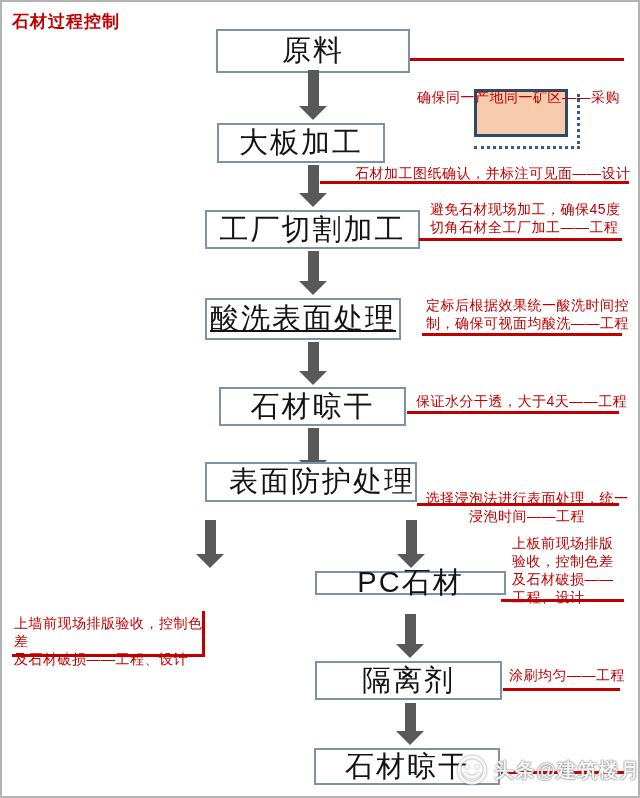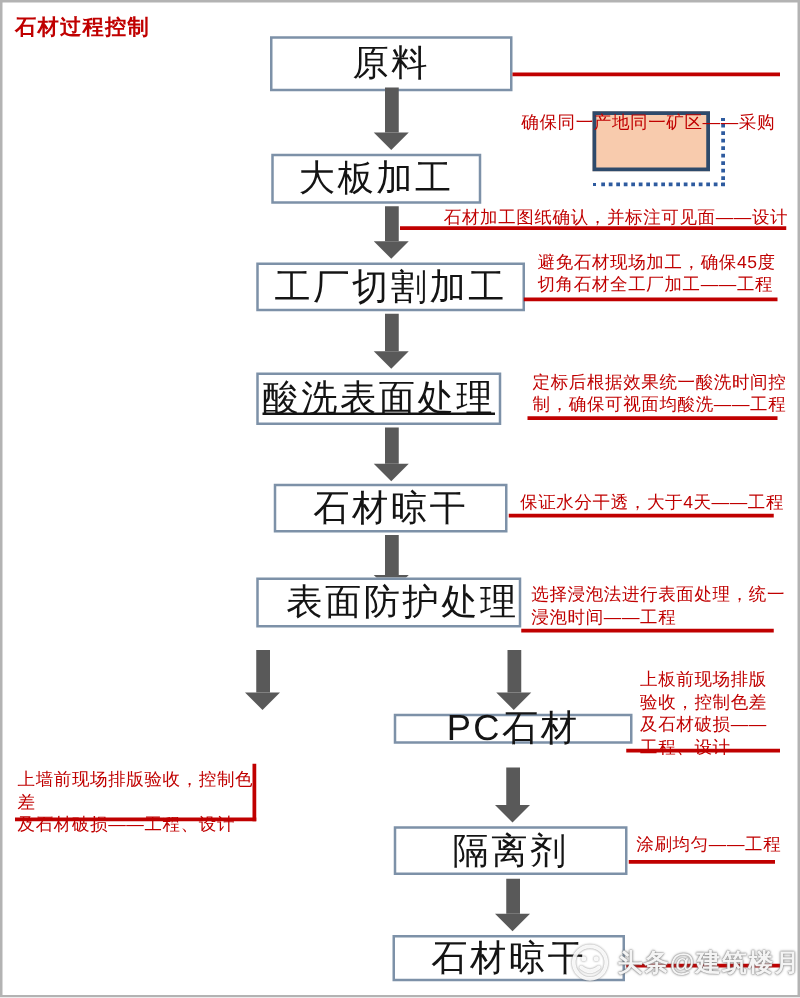--- a/index.html
+++ b/index.html
@@ -149,21 +149,21 @@
 切角石材全工厂加工——工程</div>
   <div class="rline" style="left:417px;top:236px;width:203px;"></div>
 
   <div class="note" style="left:424px;top:294px;width:204px;">定标后根据效果统一酸洗时间控
 制，确保可视面均酸洗——工程</div>
   <div class="rline" style="left:420px;top:331px;width:200px;"></div>
 
   <div class="note" style="left:414px;top:390px;">保证水分干透，大于4天——工程</div>
   <div class="rline" style="left:405px;top:409px;width:212px;"></div>
 
-  <div class="note" style="left:423px;top:464px;width:204px;">选择浸泡法进行表面处理，统一
+  <div class="note" style="left:423px;top:487px;width:204px;text-align:center;">选择浸泡法进行表面处理，统一
 浸泡时间——工程</div>
   <div class="rline" style="left:415px;top:501px;width:202px;"></div>
 
   <div class="note" style="left:510px;top:532px;width:120px;">上板前现场排版
 验收，控制色差
 及石材破损——
 工程、设计</div>
   <div class="rline" style="left:499px;top:597px;width:123px;"></div>
 
   <div class="note" style="left:12px;top:612px;width:192px;">上墙前现场排版验收，控制色差

